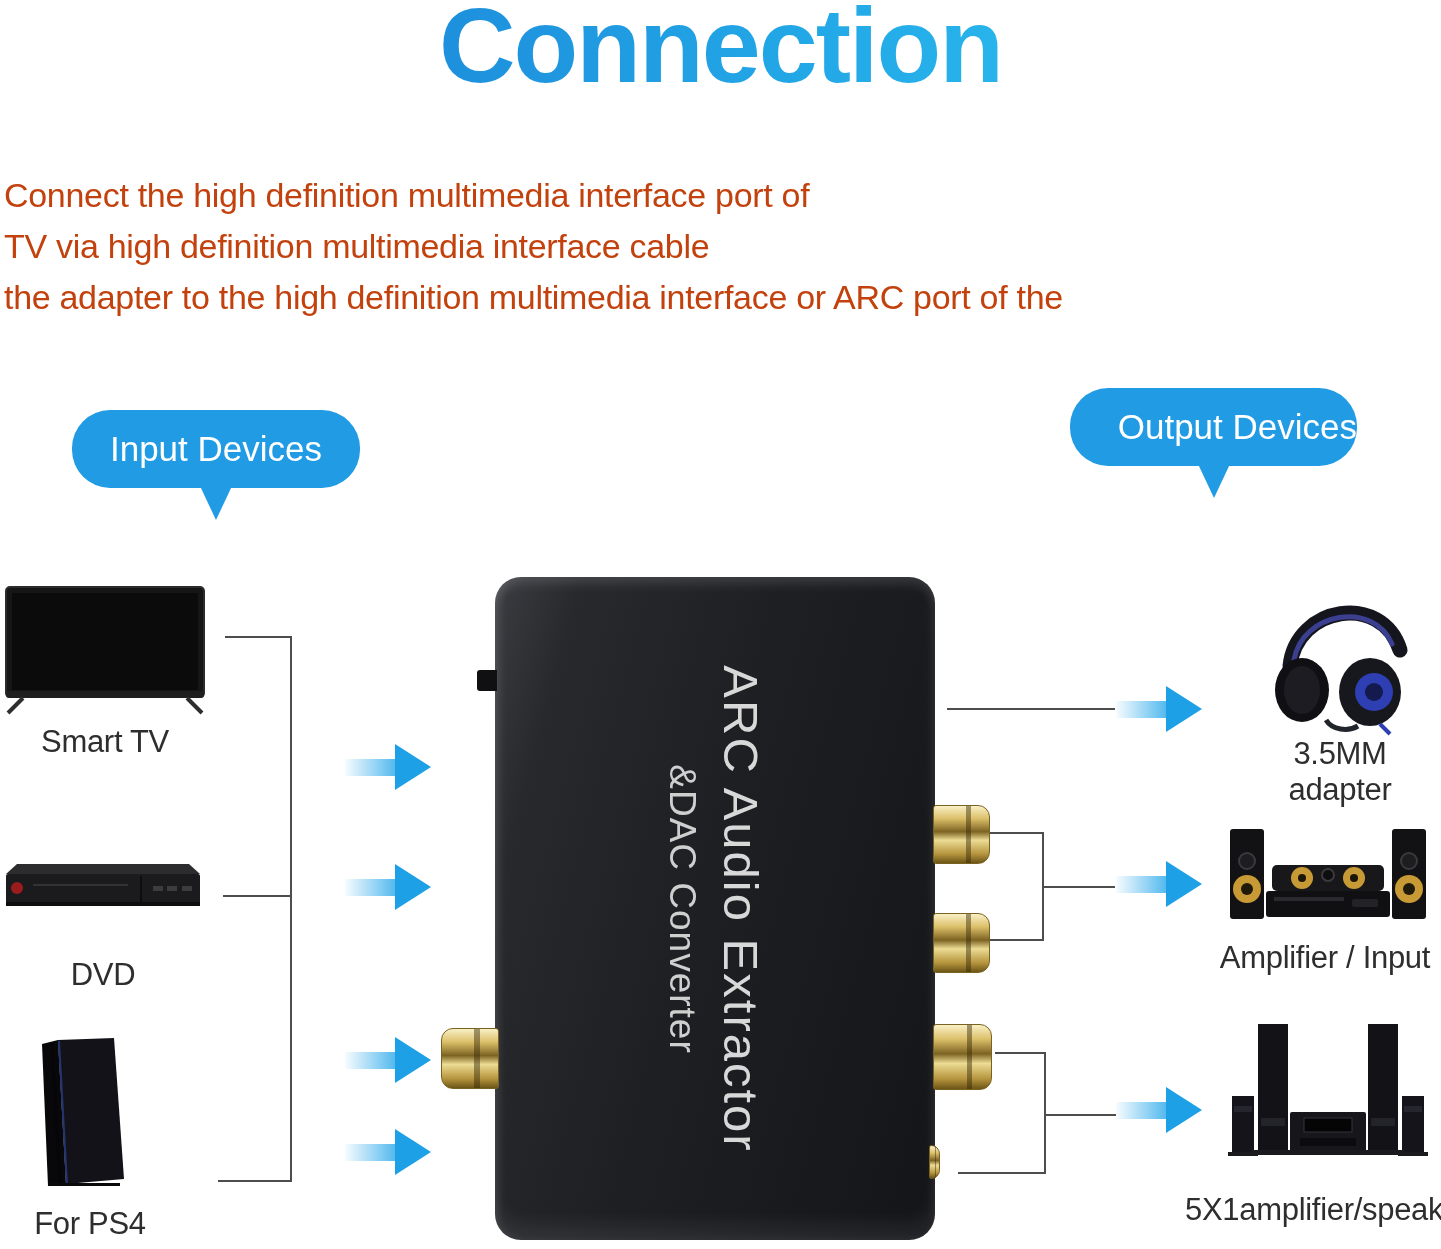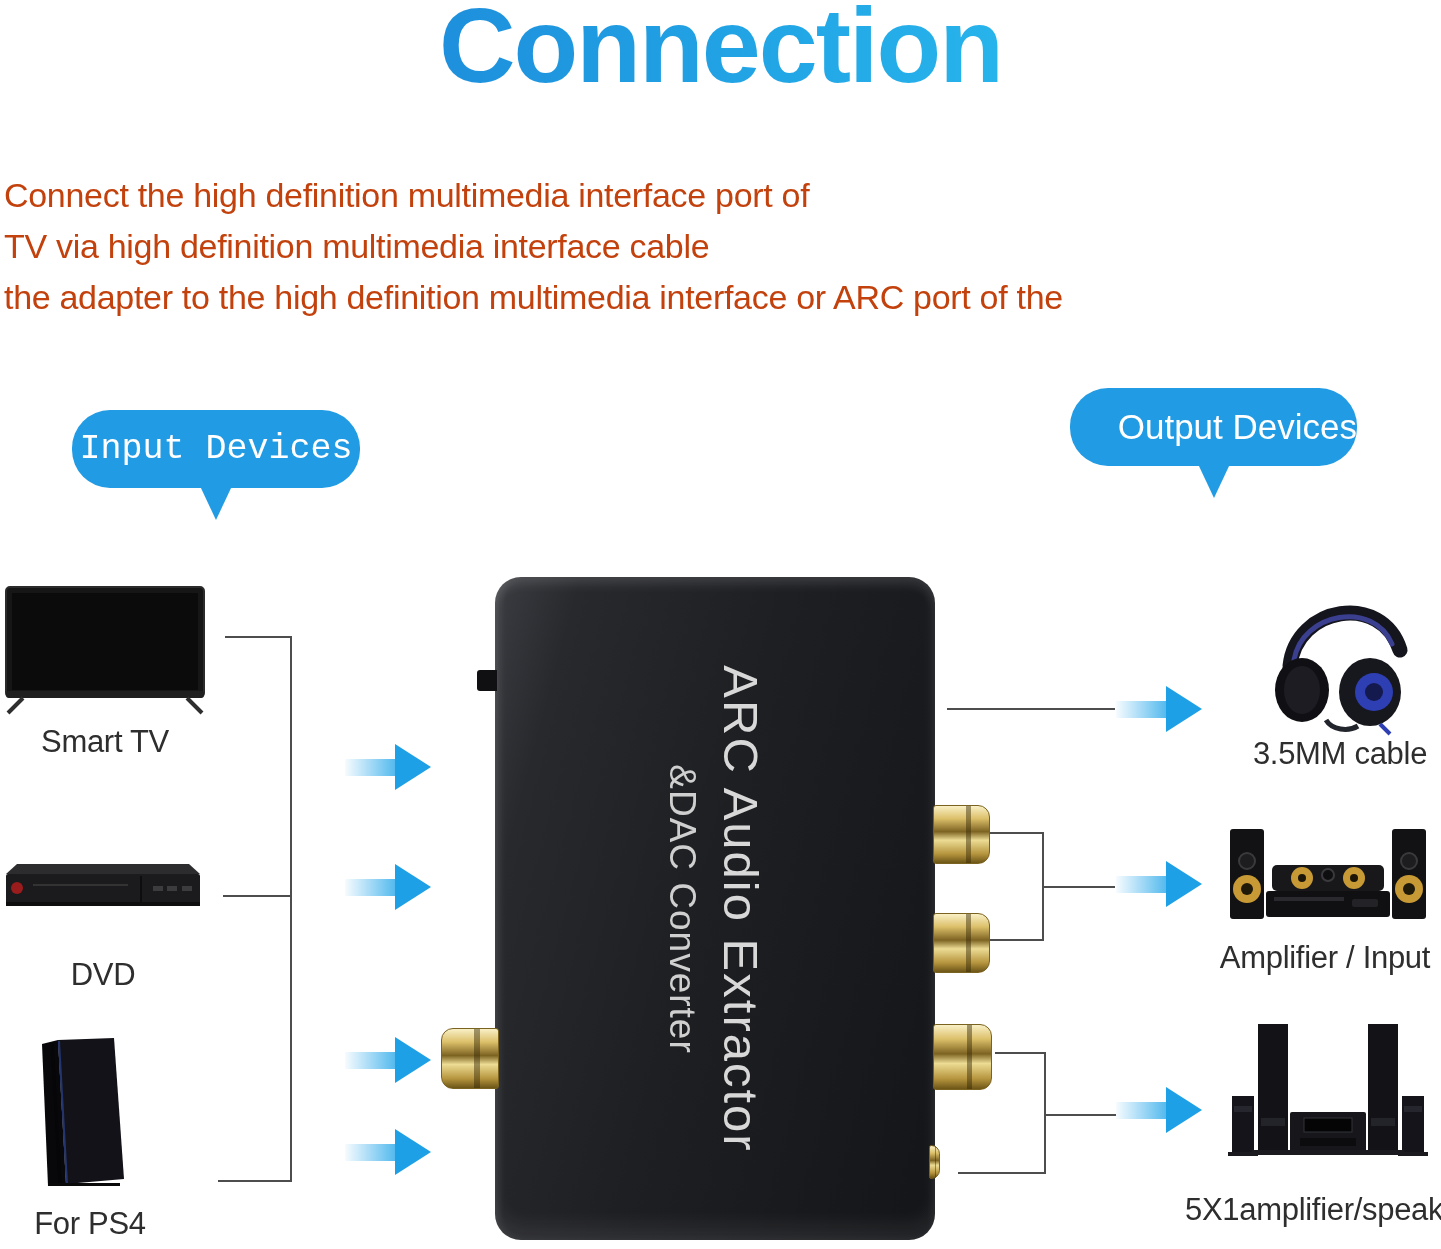--- a/index.html
+++ b/index.html
@@ -28,21 +28,21 @@
   
   .bubble{
     position:absolute;height:78px;background:#219be4;border-radius:38px;
     color:#ffffff;font-size:35px;text-align:center;line-height:78px;
   }
   .bubble .tail{
     position:absolute;bottom:-32px;left:calc(50% - 16px);width:0;height:0;
     border-left:16px solid transparent;border-right:16px solid transparent;
     border-top:34px solid #219be4;
   }
-  .bubble-input{left:72px;top:410px;width:288px;font-family:Liberation Mono, monospace;}
+  .bubble-input{left:72px;top:410px;width:288px;}
   .bubble-output{left:1070px;top:388px;width:287px;text-align:right;}
   
   .cline{position:absolute;display:block;background:#4d4d4d;}
   
   .arrow{position:absolute;display:flex;align-items:center;height:46px;}
   .arrow .shaft{
     width:50px;height:17px;
     background:linear-gradient(90deg,rgba(222,242,252,0.25),#55baee);
   }
   .arrow .head{
@@ -209,21 +209,21 @@
       <path d="M32 72 C 40 24, 112 12, 130 56" fill="none" stroke="#3b3f8f" stroke-width="5" stroke-linecap="round"></path>
       <ellipse cx="40" cy="102" rx="27" ry="32" fill="#101014"></ellipse>
       <ellipse cx="40" cy="102" rx="18" ry="24" fill="#1c1c22"></ellipse>
       <ellipse cx="108" cy="104" rx="31" ry="34" fill="#17171e"></ellipse>
       <circle cx="112" cy="104" r="19" fill="#2e3fb3"></circle>
       <circle cx="112" cy="104" r="9" fill="#141a4d"></circle>
       <path d="M64 132 C 70 142, 86 144, 96 138" fill="none" stroke="#23252c" stroke-width="5"></path>
       <path d="M118 136 l 10 10" stroke="#2e3fb3" stroke-width="4"></path>
     </svg>
   </div>
-  <div class="dev-label" style="left:1240px;top:736px;width:200px;">3.5MM cable</div>
+  <div class="dev-label" style="left:1240px;top:736px;width:200px;">3.5MM adapter</div>
 
   <div class="figure" style="left:1228px;top:825px;width:200px;height:100px;">
     <svg width="200" height="100" viewBox="0 0 200 100">
       <rect x="2" y="4" width="34" height="90" rx="3" fill="#121214"></rect>
       <circle cx="19" cy="64" r="14" fill="#c79a36"></circle>
         <circle cx="19" cy="64" r="6" fill="#201a08"></circle>
       <circle cx="19" cy="36" r="8" fill="#1d1d20" stroke="#3a3a3e" stroke-width="2"></circle>
       <rect x="164" y="4" width="34" height="90" rx="3" fill="#121214"></rect>
       <circle cx="181" cy="64" r="14" fill="#c79a36"></circle>
         <circle cx="181" cy="64" r="6" fill="#201a08"></circle>

